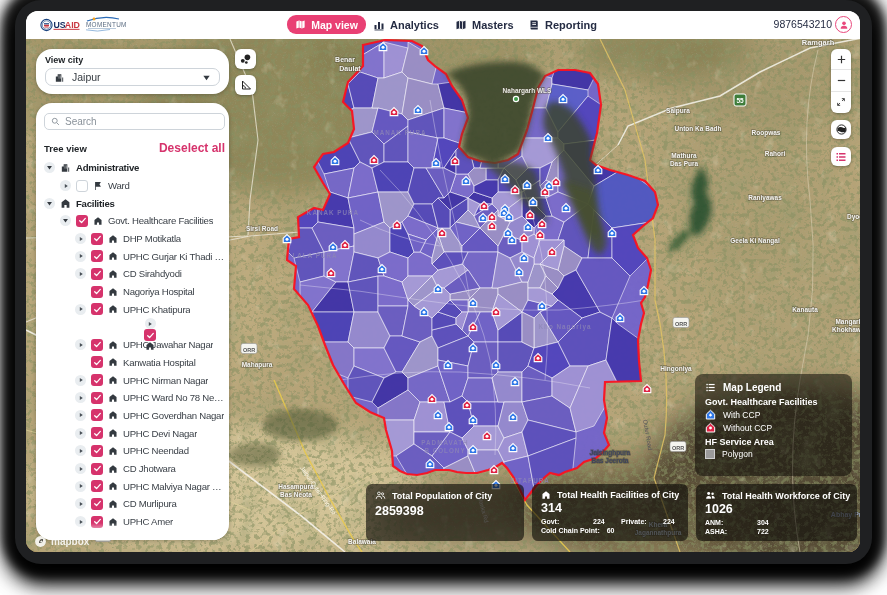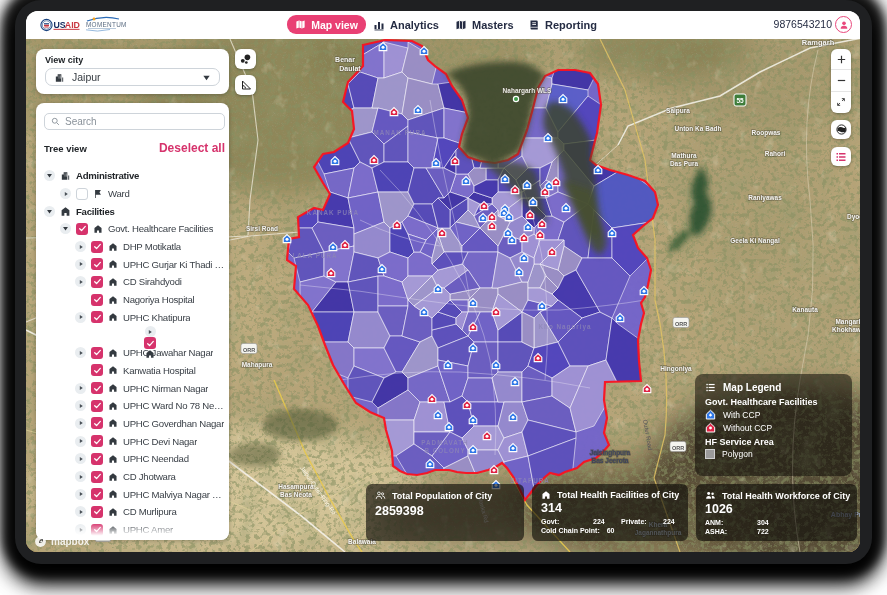--- a/index.html
+++ b/index.html
@@ -8,30 +8,30 @@
 .header{position:absolute;left:0;top:0;width:100%;height:28px;background:#fff;z-index:30;}
 .map{position:absolute;left:0;top:28px;width:834px;height:513px;background:#a16207;}
 .map>svg.base{position:absolute;left:0;top:0;}
 
 .logos{position:absolute;left:14px;top:4px;height:20px;display:flex;align-items:center;}
 .navpill{position:absolute;left:261px;top:4px;width:79px;height:19px;background:#e94074;border-radius:9px;color:#fff;font-size:10.5px;font-weight:bold;display:flex;align-items:center;justify-content:center;gap:5px;}
 .navitem{position:absolute;top:4px;height:19px;display:flex;align-items:center;gap:5px;font-size:11px;font-weight:bold;color:#252c43;}
 .phone{position:absolute;right:28px;top:4px;height:19px;line-height:19px;font-size:10.5px;font-weight:normal;color:#252c43;}
 .avatar{position:absolute;right:8px;top:5px;width:17px;height:17px;border-radius:50%;border:1.5px solid #e9487c;display:flex;align-items:center;justify-content:center;}
 
-.card{position:absolute;background:#fff;border-radius:8px;box-shadow:0 1px 4px rgba(0,0,0,.25);}
+.card{position:absolute;background:#fff;border-radius:16px;box-shadow:0 1px 4px rgba(0,0,0,.25);}
 .card1{left:10px;top:10px;width:193px;height:45px;padding:6px 9px;}
 .card1 .lbl{font-size:9px;font-weight:bold;color:#212529;}
 .seldd{margin-top:3px;height:18px;border:1px solid #ced4da;border-radius:7px;display:flex;align-items:center;padding:0 8px;gap:7px;font-size:10.5px;color:#343a40;}
 .card2{left:10px;top:64px;width:193px;height:437px;padding:10px 4px 10px 8px;overflow:hidden;}
 .search{height:17px;border:1px solid #ced4da;border-radius:5px;display:flex;align-items:center;padding:0 6px;gap:5px;font-size:10px;color:#8a929a;}
 .tvrow{display:flex;justify-content:space-between;align-items:center;margin-top:11px;}
 .tvrow .a{font-size:9.5px;font-weight:bold;color:#212529;}
 .tvrow .b{font-size:12px;font-weight:bold;color:#d6336c;}
-.tree{margin-top:12px;}
+.tree{margin-top:4px;}
 .trow{position:relative;height:17.7px;display:flex;align-items:center;}
 .caret{width:11px;height:11px;border-radius:50%;background:#e9edf0;display:flex;align-items:center;justify-content:center;flex:none;}
 .cbx{width:12px;height:12px;border-radius:3px;background:#d6336c;display:flex;align-items:center;justify-content:center;flex:none;}
 .cbe{width:12px;height:12px;border-radius:3px;border:1.5px solid #ced4da;background:#fff;flex:none;}
 .ttxt{font-size:9.6px;letter-spacing:-0.25px;color:#3b4148;white-space:nowrap;overflow:hidden;text-overflow:ellipsis;}
 .tb{font-weight:bold;color:#212529;}
 .fade{position:absolute;left:0;bottom:0;width:100%;height:17px;background:linear-gradient(to bottom,rgba(255,255,255,0),#fff 75%);border-radius:0 0 8px 8px;}
 
 .sqbtn{position:absolute;background:#fff;border-radius:6px;box-shadow:0 1px 3px rgba(0,0,0,.3);display:flex;align-items:center;justify-content:center;}
 .zoomgrp{position:absolute;left:805px;top:10px;width:20px;height:64px;background:#fff;border-radius:6px;box-shadow:0 1px 3px rgba(0,0,0,.3);}

